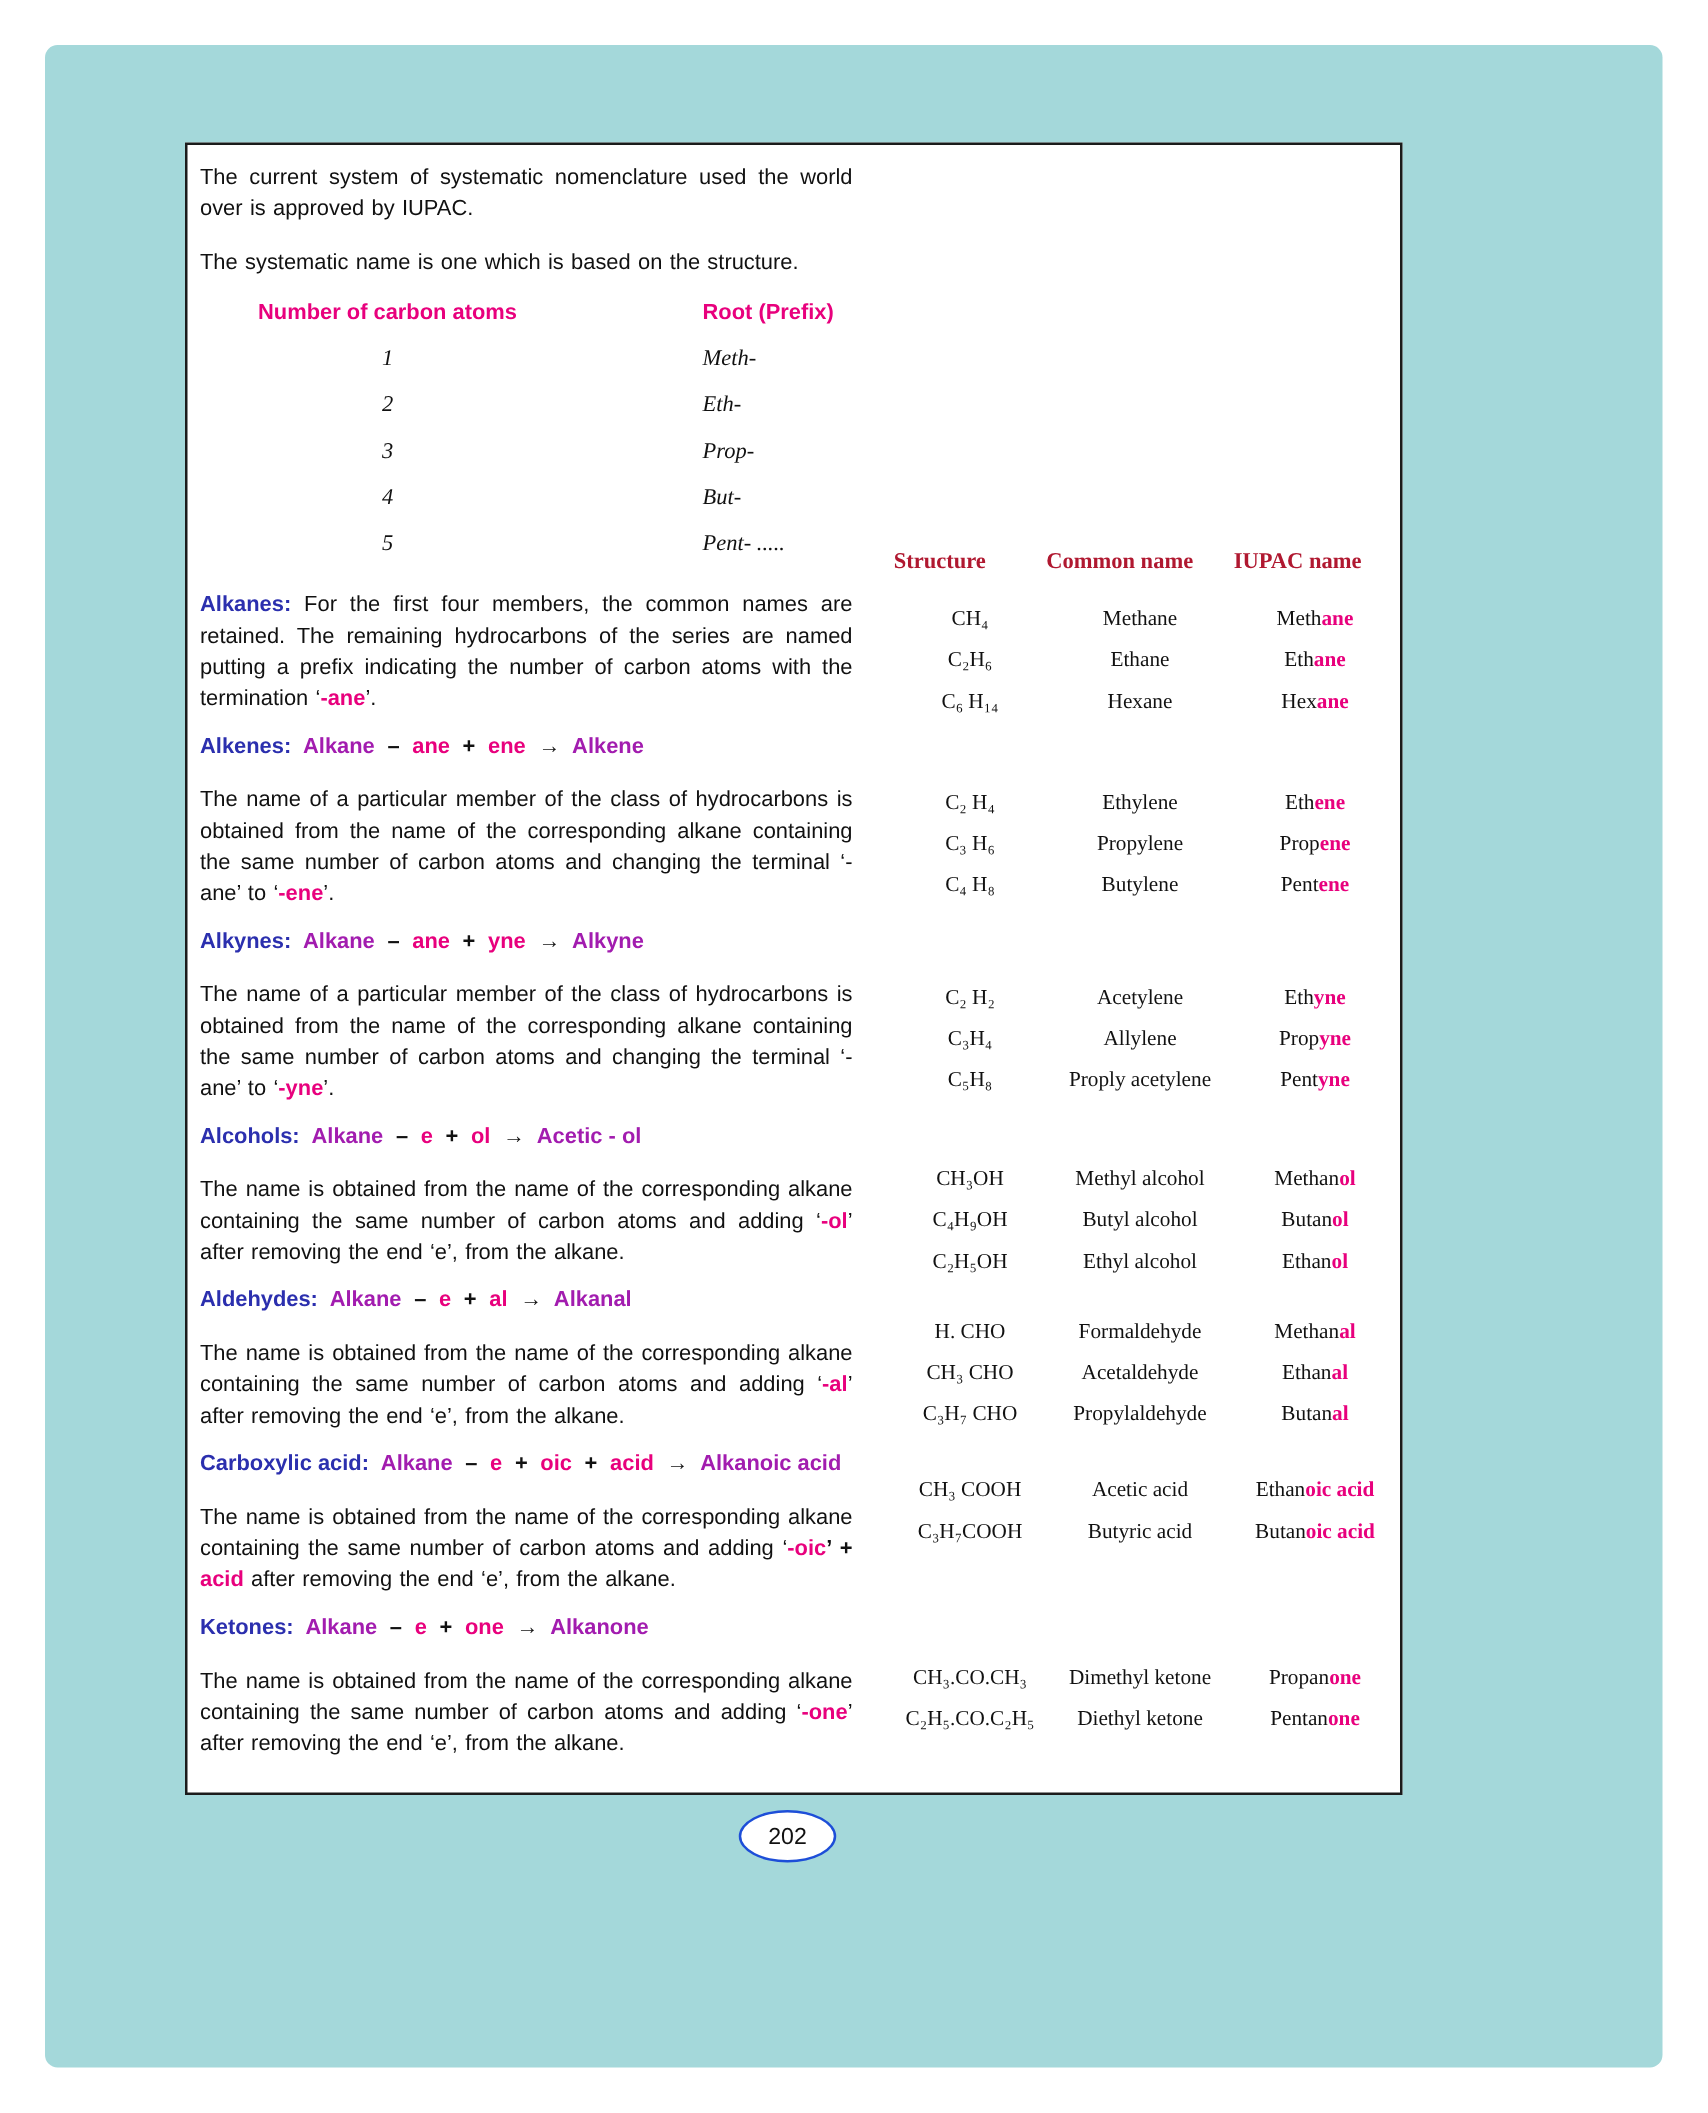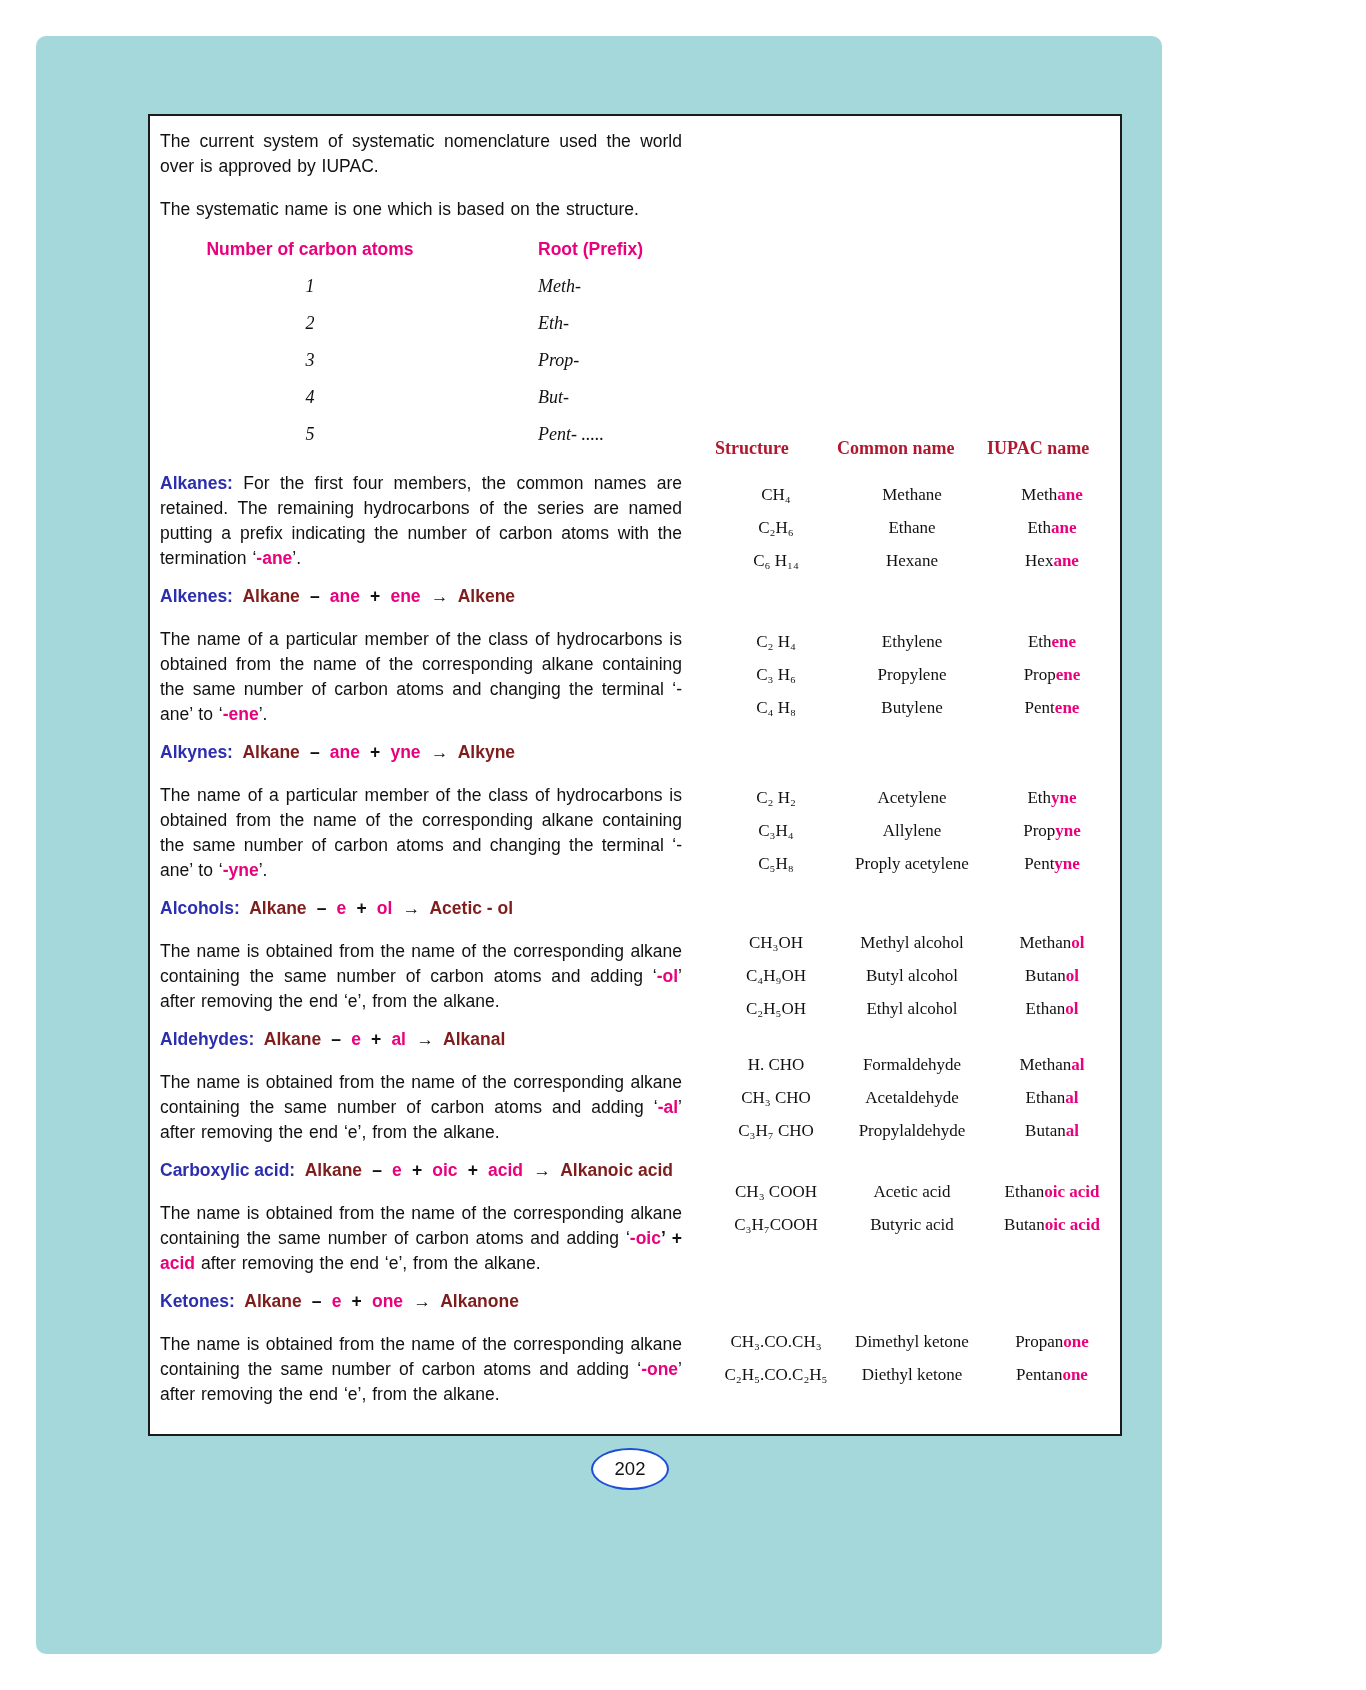--- a/index.html
+++ b/index.html
@@ -2,42 +2,42 @@
 <html><head>
 <meta charset="utf-8">
 <style>
   * { margin:0; padding:0; box-sizing:border-box; }
   html,body { background:#ffffff; }
   body {
     width:1366px; height:1690px; position:relative;
     font-family:"Liberation Sans", sans-serif; color:#111;
   }
   .page-bg {
-    position:absolute; left:36px; top:36px; width:1126px; height:1618px;
+    position:absolute; left:36px; top:36px; width:1294px; height:1618px;
     background:#a4d8da; border-radius:10px;padding-left:13px;
   }
   .content-box {
     position:absolute; left:112px; top:78px; width:974px; height:1322px;
     background:#ffffff; border:2px solid #1b1b1b;
   }
   .left-col { position:absolute; left:10px; top:4px; width:522px; }
   .body-p {
     font-size:17.5px; line-height:25px; text-align:justify;
     margin-top:18px; word-spacing:1px;
   }
   .body-p.first { margin-top:9px; }
   .bold { font-weight:bold; }
   .blue { color:#2b2fae; }
-  .red  { color:#7f1d1d;margin-top:19px; }
+  .red  { color:#a21caf;margin-top:19px; }
   .pink { color:#e8007d; }
   .ital { font-style:italic; font-family:"Liberation Serif", serif; }
 
   
   .root-table { margin-top:12px; }
-  .rt-row { display:grid; grid-template-columns:300px auto; line-height:37px; font-size:18px; }
+  .rt-row { display:grid; grid-template-columns:300px auto; line-height:37px; font-size:18px;gap:24px; }
   .rt-head { line-height:30px; font-size:17.5px; margin-bottom:4px; }
   .rt-c1 { text-align:center; }
   .rt-c2 { padding-left:78px; }
 
   
   .formula { margin-top:13px; font-size:17.5px; font-weight:bold; line-height:25px; }
   .formula span { margin-right:0.3em; }
 
   
   .right-col { position:absolute; left:565px; top:0; width:402px; height:100%; }

